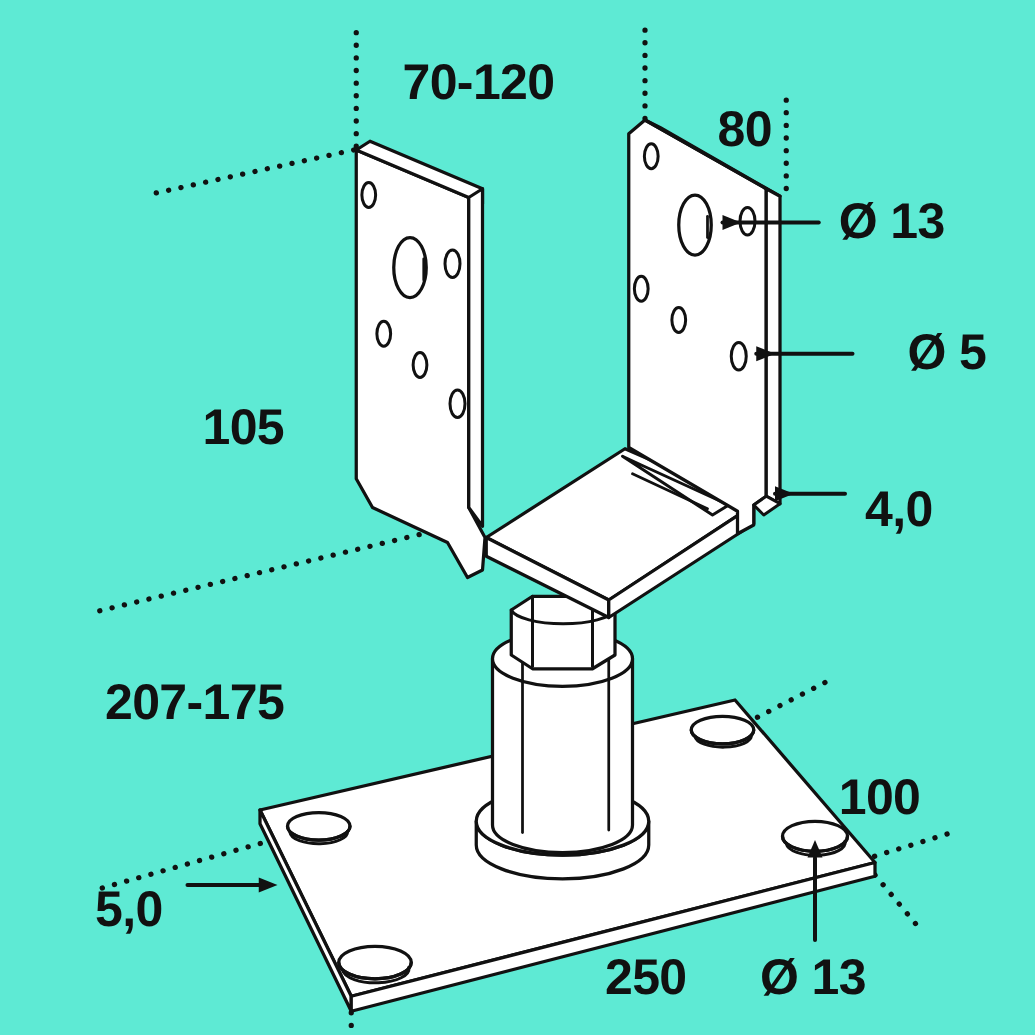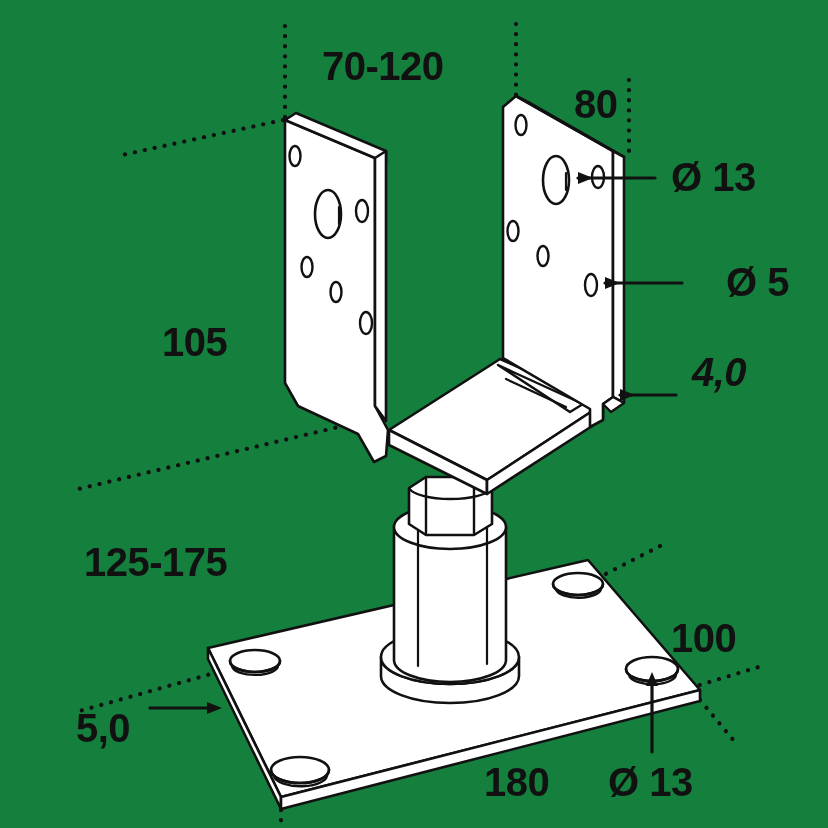--- a/index.html
+++ b/index.html
@@ -4,21 +4,21 @@
 <style>
   html, body {
     margin: 0;
     padding: 0;
     background: #ffffff;
   }
   #stage {
     position: relative;
     width: 828px;
     height: 828px;
-    background: #15803d;
+    background: #5eead4;
     overflow: hidden;
     font-family: "Liberation Sans", sans-serif;
   }
   #drawing {
     position: absolute;
     left: 0;
     top: 0;
     width: 828px;
     height: 828px;
   }
@@ -209,27 +209,27 @@
   </svg>
 
   <div class="dim-label sz-lg" style="left:322px; top:46px;">70-120</div>
 
   <div class="dim-label sz-lg" style="left:574px; top:60px;margin-top:24px;">80</div>
 
   <div class="dim-label sz-lg" style="left:671px; top:157px;">Ø 13</div>
 
   <div class="dim-label sz-lg" style="left:726px; top:262px;">Ø 5</div>
 
-  <div class="dim-label sz-lg" style="left:692px; top:352px;font-style:italic;">4,0</div>
+  <div class="dim-label sz-lg" style="left:692px; top:388px;">4,0</div>
 
   <div class="dim-label sz-lg" style="left:124px; top:322px;margin-left:38px;">105</div>
 
-  <div class="dim-label sz-lg" style="left:84px; top:542px;">125-175</div>
+  <div class="dim-label sz-lg" style="left:84px; top:542px;">207-175</div>
 
   <div class="dim-label sz-lg" style="left:671px; top:577px;margin-top:41px;">100</div>
 
   <div class="dim-label sz-lg" style="left:76px; top:708px;">5,0</div>
 
-  <div class="dim-label sz-lg" style="left:484px; top:762px;">180</div>
+  <div class="dim-label sz-lg" style="left:484px; top:762px;">250</div>
 
   <div class="dim-label sz-lg" style="left:608px; top:762px;">Ø 13</div>
 
 </div>
 
 </body></html>

